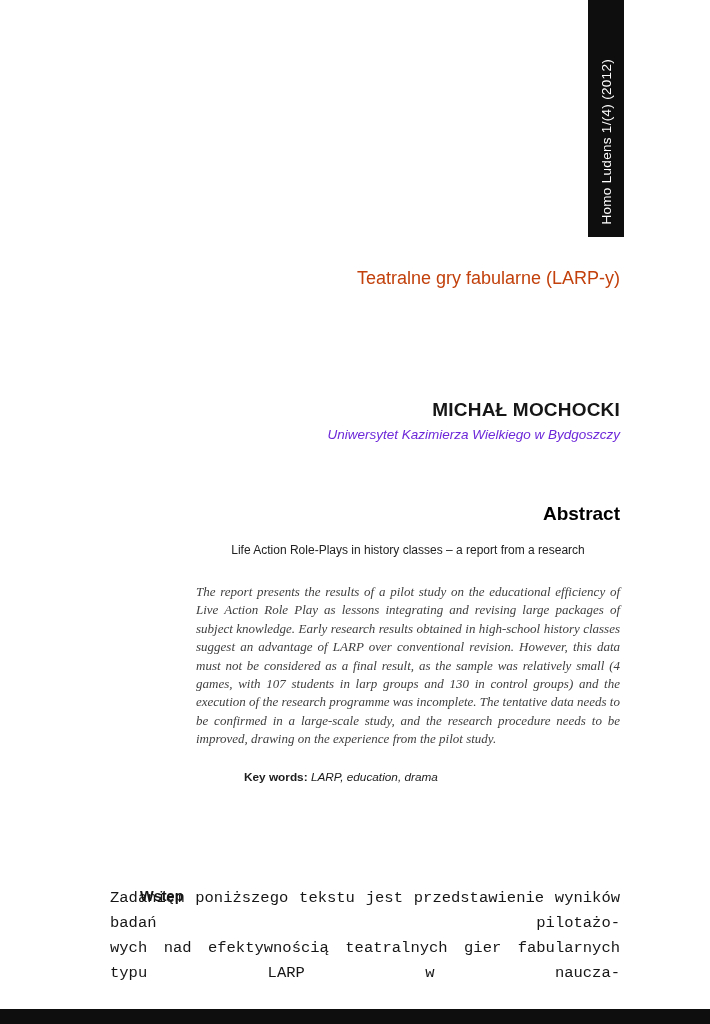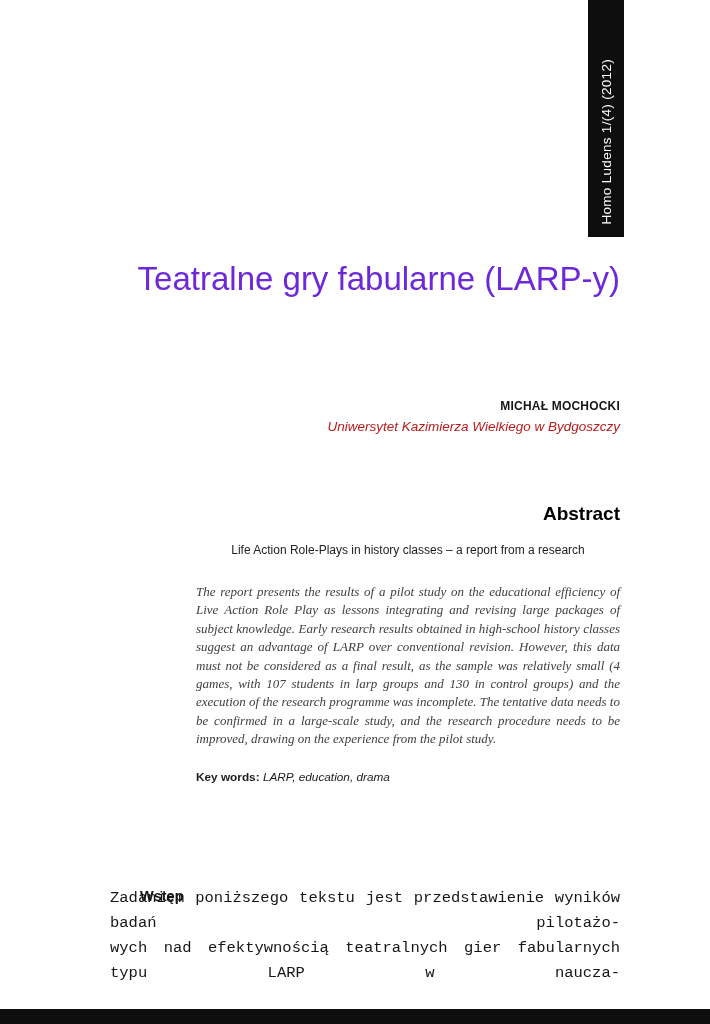--- a/index.html
+++ b/index.html
@@ -36,44 +36,44 @@
     letter-spacing: 0.3px;
     white-space: nowrap;
   }
 
   
   .title {
     position: absolute;
     right: 90px;
     top: 263px;
     text-align: right;
-    font-size: 33px;
+    font-size: 18px;
     line-height: 31px;
     font-weight: 400;
-    color: #6d28d9;
+    color: #c2410c;
   }
 
   
   .author-block {
     position: absolute;
     right: 90px;
     top: 399px;
     text-align: right;
   }
   .author-name {
-    font-size: 12px;
+    font-size: 19px;
     font-weight: 700;
     color: #161616;
     letter-spacing: 0.2px;
   }
   .author-affiliation {
     margin-top: 6px;
     font-size: 13.5px;
     font-style: italic;
-    color: #b91c1c;
+    color: #6d28d9;
   }
 
   .abstract-label {
     position: absolute;
     right: 90px;
     top: 503px;
     font-size: 19px;
     font-weight: 700;
     color: #000000;
   }
@@ -102,21 +102,21 @@
   }
 
   .keywords-line {
     position: absolute;
     left: 196px;
     right: 90px;
     top: 770px;
     font-size: 11.8px;
     color: #1c1c1c;
   }
-  .keywords-label { font-weight: 700; }
+  .keywords-label { font-weight: 700; margin-left: 48px; }
   .keywords-value { font-style: italic; }
 
   .section-heading {
     position: absolute;
     left: 140px;
     top: 848px;
     font-size: 14.5px;
     font-weight: 700;
     color: #161616;
     margin-top: 40px;

